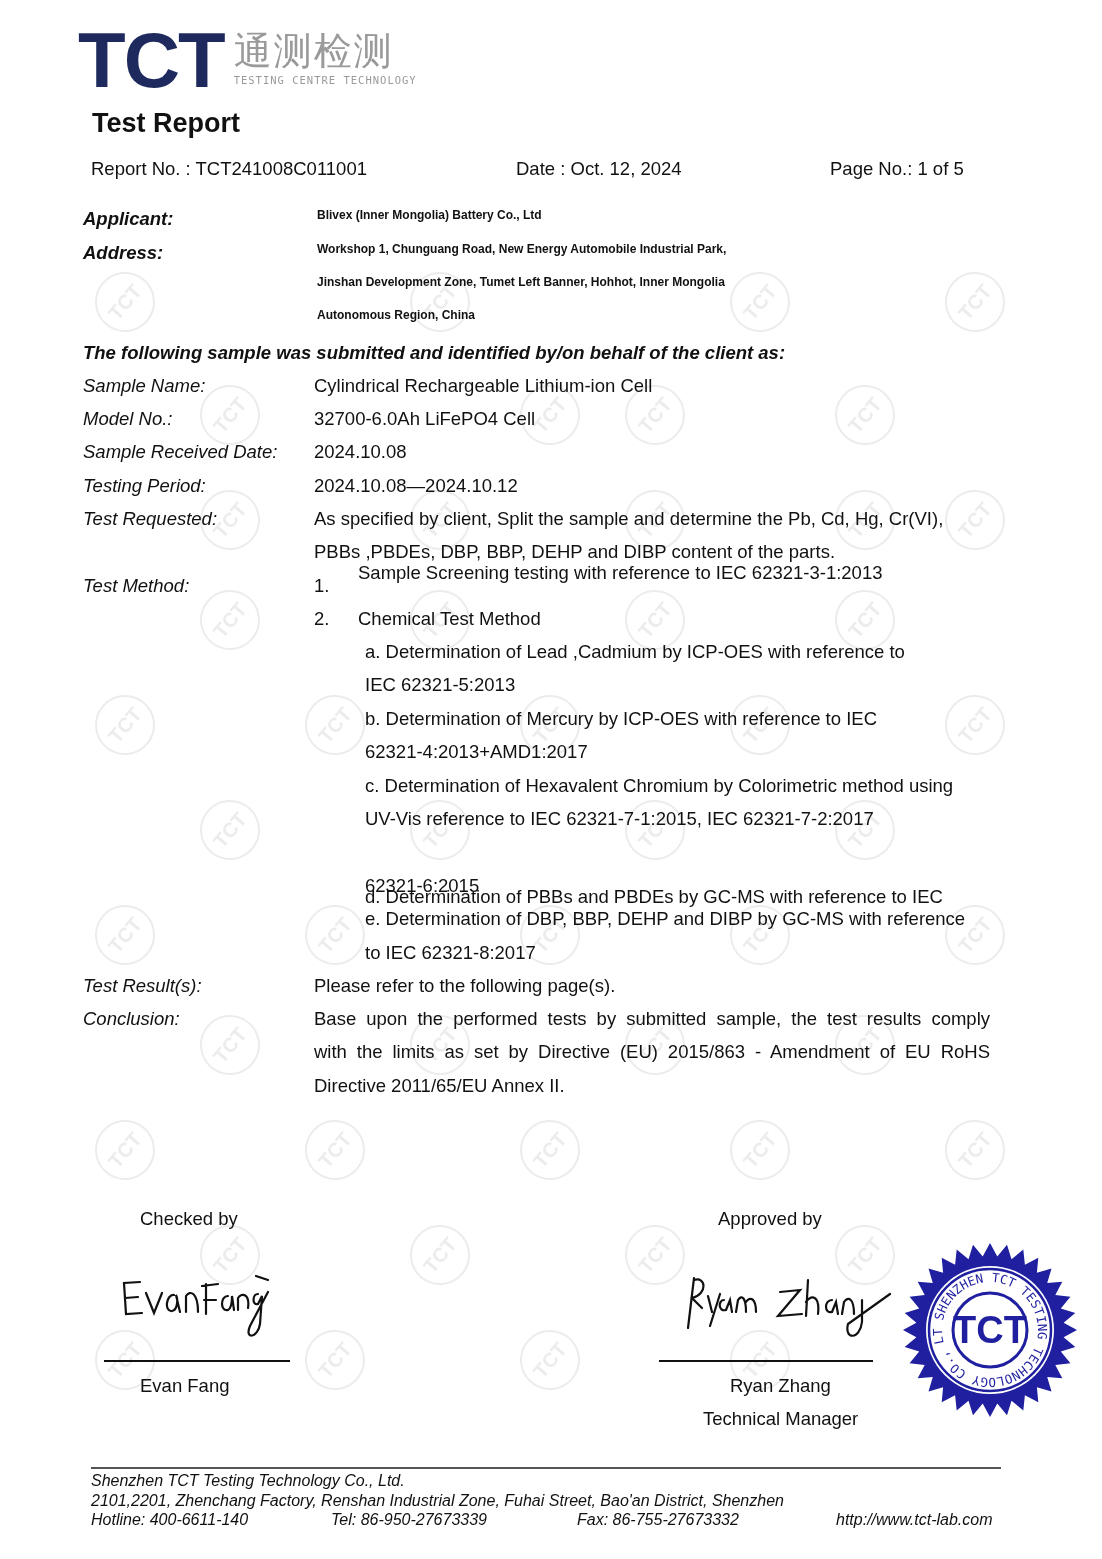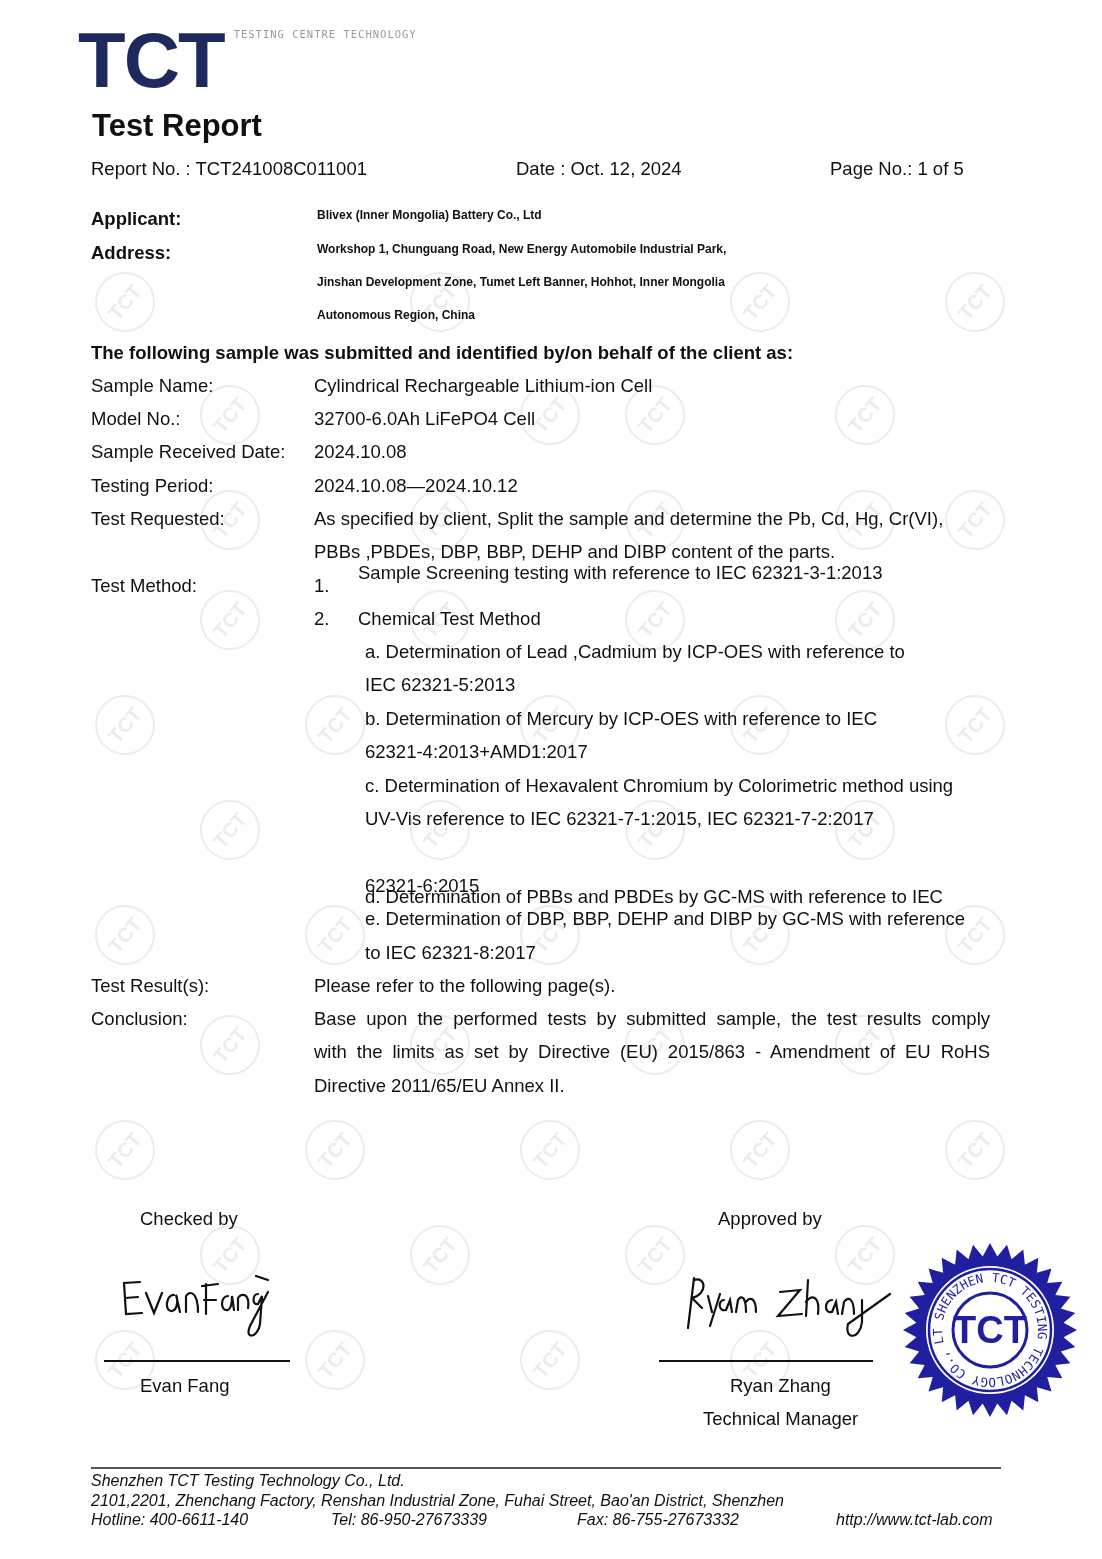--- a/index.html
+++ b/index.html
@@ -7,23 +7,23 @@
          font-family: "Liberation Sans", sans-serif; color: #111; }
   .wm { position: absolute; width: 56px; height: 56px; border: 2px solid #ececec; border-radius: 50%;
         color: #ececec; font-weight: bold; font-size: 20px; display: flex; align-items: center; justify-content: center;
         transform: rotate(-50deg); pointer-events: none; }
   .logo { position: absolute; left: 78px; top: 28px; display: flex; align-items: flex-start; }
   .logo-tct { font-family: "Liberation Sans", sans-serif; font-weight: bold; font-size: 78px; color: #1e2a5e;
               letter-spacing: -2px; line-height: 64px; }
   .logo-right { margin-left: 10px; display: flex; flex-direction: column; }
   .logo-cn { font-family: "DejaVu Sans", sans-serif; font-size: 38px; color: #9a9a9a; line-height: 46px; letter-spacing: 2px; }
   .logo-en { font-family: "DejaVu Sans Mono", monospace; font-size: 10.5px; color: #9a9a9a; letter-spacing: 1px; }
-  .title { position: absolute; left: 92px; top: 108px; font-size: 31px; font-weight: bold; }
+  .title { position: absolute; left: 92px; top: 108px; font-size: 27px; font-weight: bold; }
   .hdr { position: absolute; top: 158px; font-size: 18.5px; }
-  .row { position: absolute; left: 91px; font-size: 18.5px; display: flex; }
+  .row { position: absolute; left: 83px; font-size: 18.5px; display: flex; font-style: italic; }
   .b { font-weight: bold; }
   .val { position: absolute; left: 314px; font-size: 18.5px; }
   .valb { position: absolute; left: 317px; font-size: 12px; font-weight: bold; }
   .just { width: 676px; text-align: justify; text-align-last: justify; }
   .sig-label { position: absolute; font-size: 18.5px; }
   .sig-line { position: absolute; height: 2px; background: #111; }
   .footer-line { position: absolute; left: 91px; top: 1467px; width: 910px; height: 2px; background: #555; }
   .foot { position: absolute; font-style: italic; font-size: 16px; color: #111; }
 </style>
 </head>
@@ -76,20 +76,21 @@
     <div class="wm" style="left: 410px; top: 490px;">TCT</div>
     <div class="wm" style="left: 200px; top: 490px;">TCT</div>
     <div class="wm" style="left: 625px; top: 490px;">TCT</div>
     <div class="wm" style="left: 835px; top: 490px;">TCT</div>
     <div class="wm" style="left: 945px; top: 490px;">TCT</div>
   </div>
 
 <div class="logo">
   <div class="logo-tct">TCT</div>
   <div class="logo-right">
+    <div class="logo-cn">通测检测</div>
     <div class="logo-en">TESTING CENTRE TECHNOLOGY</div>
   </div>
 </div>
 
 <div class="title">Test Report</div>
 
 <div class="hdr" style="left:91px">Report No. : TCT241008C011001</div>
 <div class="hdr" style="left:516px">Date : Oct. 12, 2024</div>
 <div class="hdr" style="left:830px">Page No.: 1 of 5</div>
 

